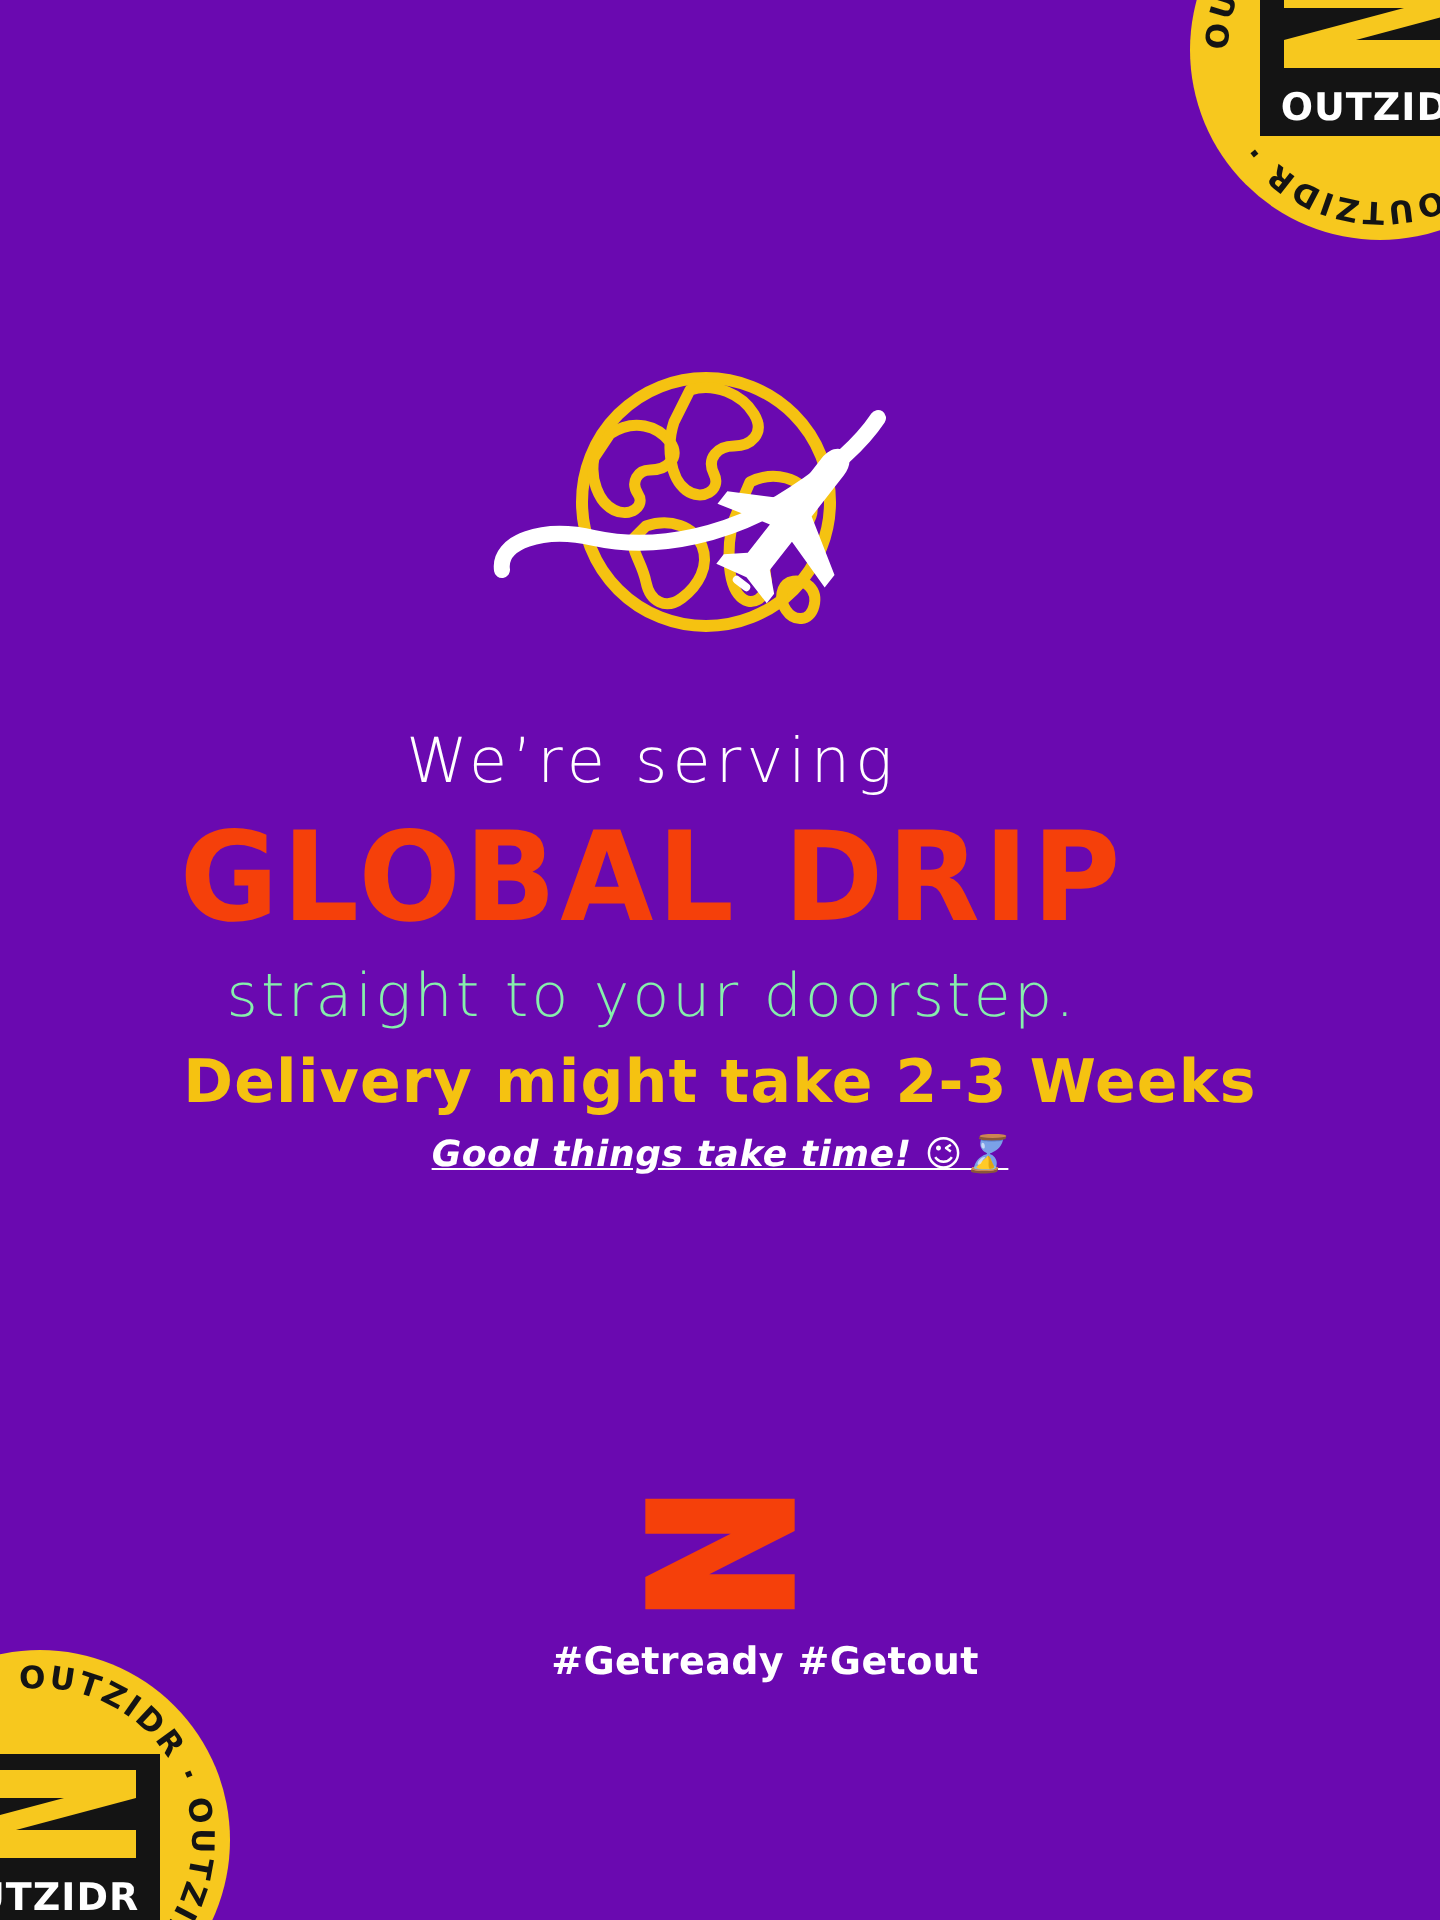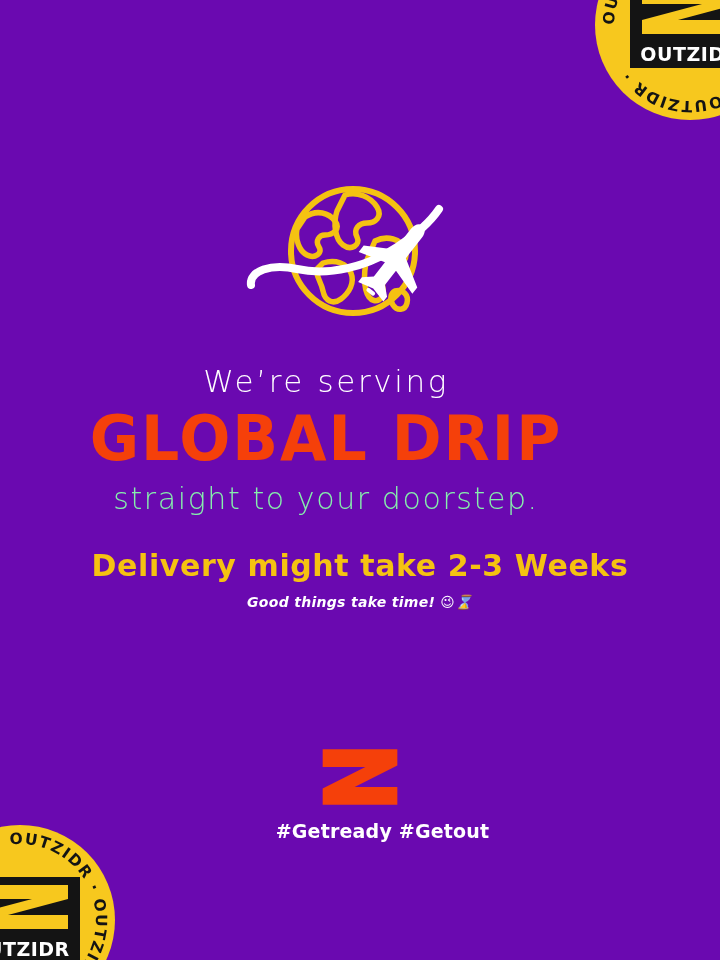--- a/index.html
+++ b/index.html
@@ -103,40 +103,41 @@
     font-family:"DejaVu Sans", sans-serif;
     font-weight:300;
     font-size:30px;
     letter-spacing:1.6px;
     line-height:46px;
   }
 
   
   #delivery {
     position:absolute;
-    left:0; top:546px;
+    left:0; top:522px;
     width:720px;
     text-align:center;
   }
   #delivery-headline {
     color:#F5C211;
     font-family:"DejaVu Sans", sans-serif;
     font-weight:bold;
     font-size:30px;
     letter-spacing:0.6px;
     line-height:40px;
   }
   #delivery-note {
     color:#ffffff;
     font-family:"DejaVu Sans", sans-serif;
     font-weight:bold;
     font-style:italic;
-    font-size:14px;
+    font-size:18px;
     letter-spacing:0.3px;
     line-height:32px;
+    text-decoration:underline;
   }
 
   
   #footer {
     position:absolute;
     left:0; top:748px;
     width:720px;
     text-align:center;
   }
   #footer-mark {

